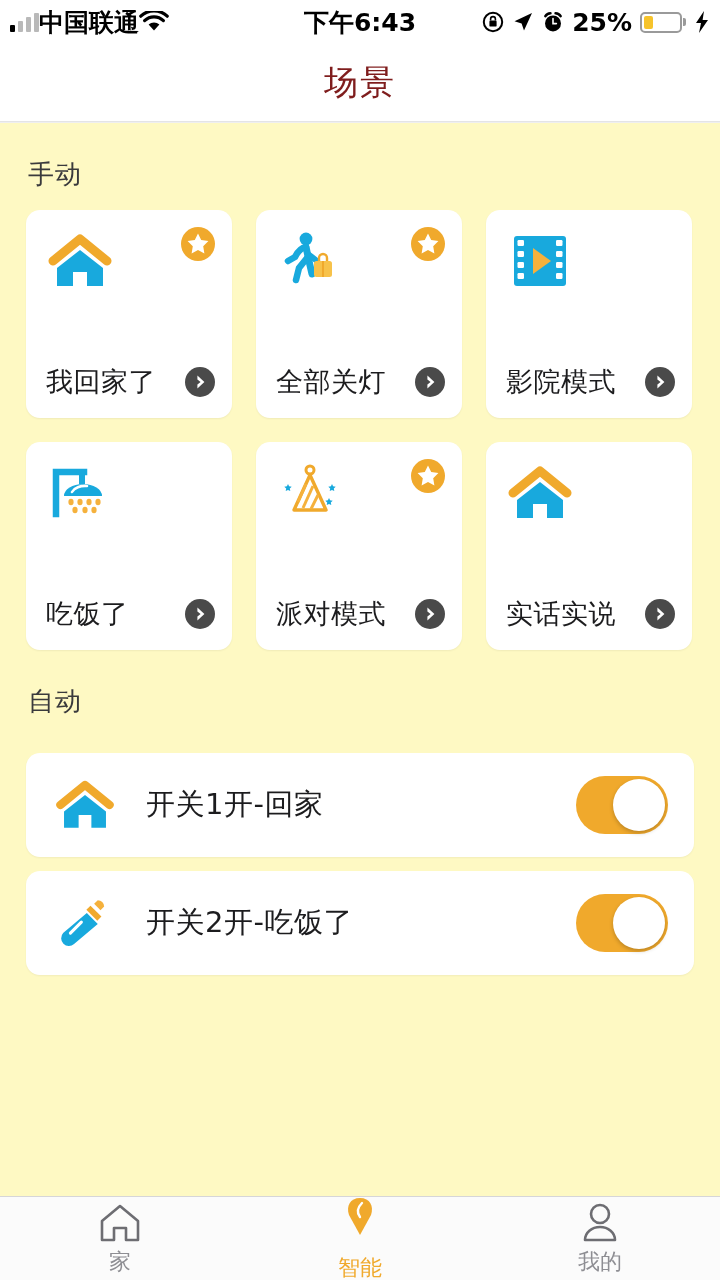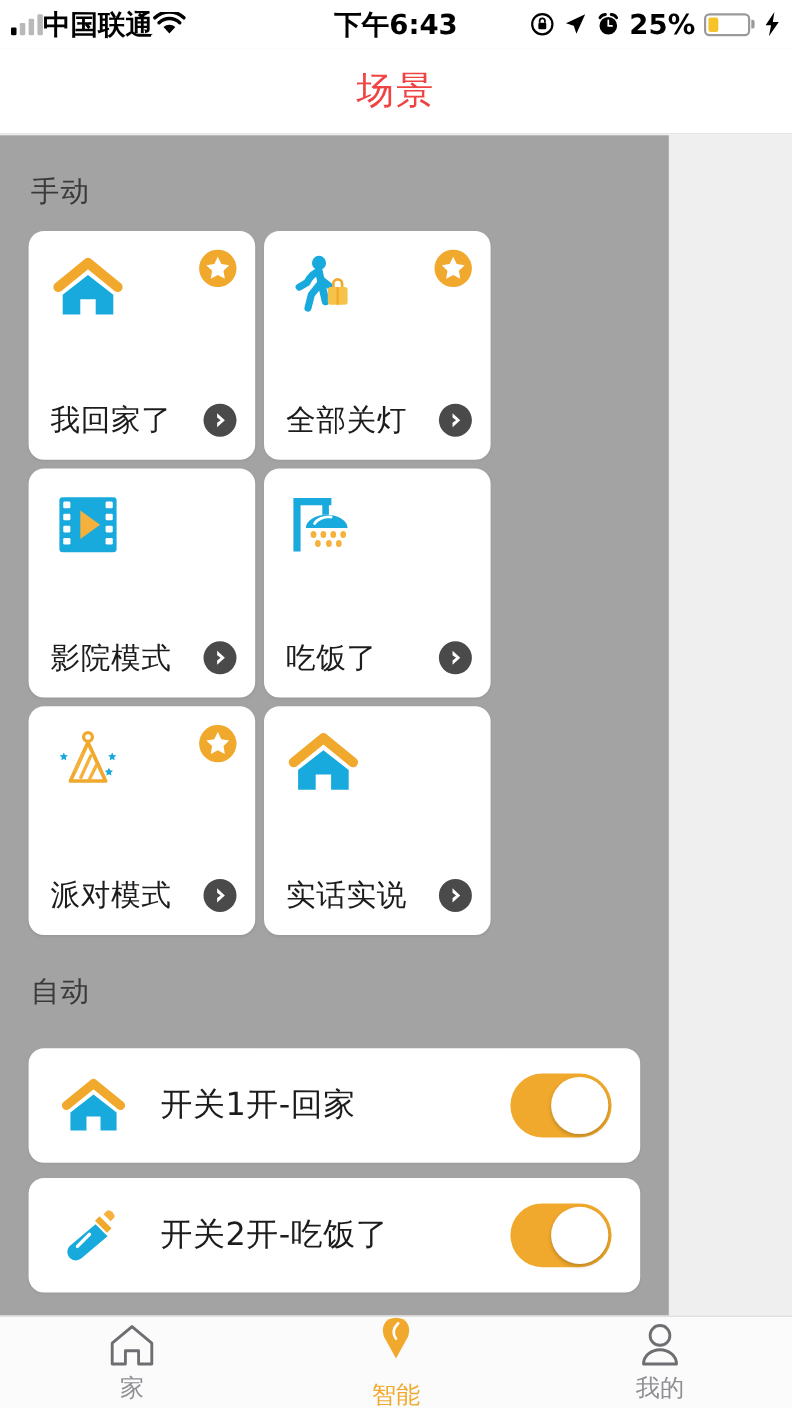--- a/index.html
+++ b/index.html
@@ -36,33 +36,33 @@
   }
   .batt-fill { height: 100%; width: 25%; background: #f6c32b; border-radius: 2px; }
   .batt-cap { width: 3px; height: 8px; background: #9a9a9a; border-radius: 0 2px 2px 0; margin-left: 1px; }
 
   
   .navbar {
     position: absolute; top: 44px; left: 0; width: 720px; height: 78px;
     background: #fff; display: flex; align-items: center; justify-content: center;
     border-bottom: 1px solid #e4e4e6;
   }
-  .nav-title { font-size: 34px; color: #ef4444; letter-spacing: 2px; font-weight: 400; }
+  .nav-title { font-size: 34px; color: #7f1d1d; letter-spacing: 2px; font-weight: 400; }
 
   
   .content {
-    position: absolute; top: 123px; left: 0; width: 608px; height: 1073px;
-    background: #a3a3a3; overflow: hidden;
+    position: absolute; top: 123px; left: 0; width: 720px; height: 1073px;
+    background: #fef9c3; overflow: hidden;
   }
   .section-title {
     font-size: 26px; color: #3a3a3c; margin: 34px 0 18px 28px; letter-spacing: 1px;
   }
 
   
-  .grid { display: flex; flex-wrap: wrap; gap: 8px; padding: 0 26px; font-family: Liberation Serif, serif; }
+  .grid { display: flex; flex-wrap: wrap; gap: 24px; padding: 0 26px; font-family: Liberation Serif, serif; }
   .scene-card {
     position: relative; width: 206px; height: 208px;
     background: #fff; border-radius: 14px;
     box-shadow: 0 1px 2px rgba(0,0,0,0.06);
   }
   .scene-icon { position: absolute; left: 20px; top: 20px; width: 68px; height: 62px; }
   .star-badge { position: absolute; right: 16px; top: 16px; width: 36px; height: 36px; }
   .scene-footer {
     position: absolute; left: 20px; right: 16px; bottom: 18px;
     display: flex; align-items: center; justify-content: space-between;

